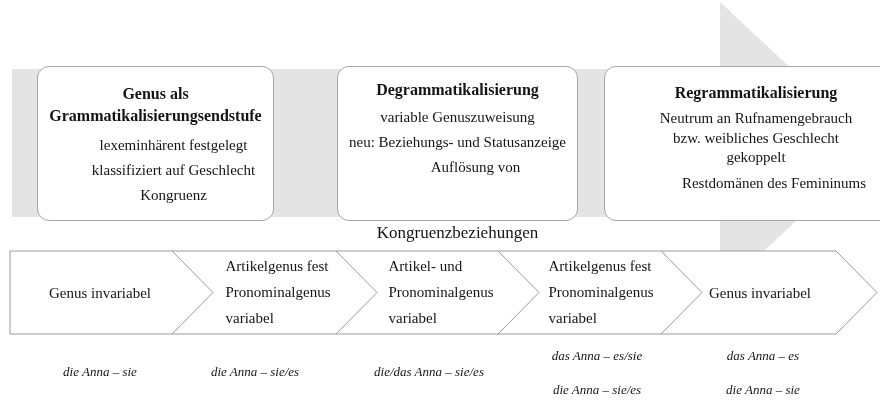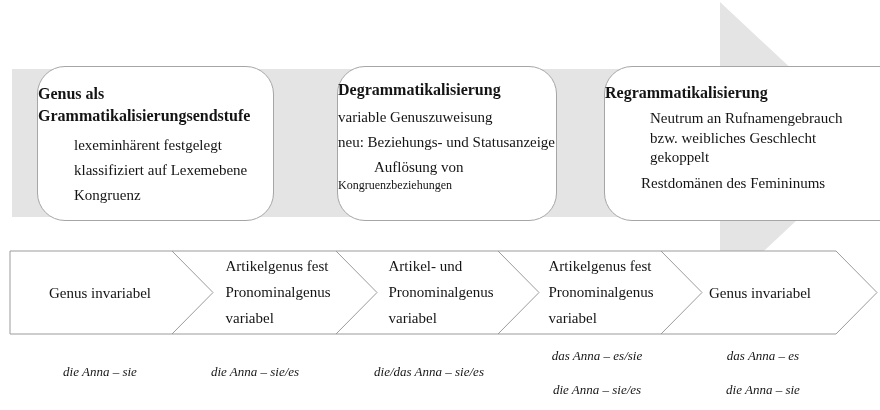--- a/index.html
+++ b/index.html
@@ -4,29 +4,29 @@
 <style>
   html,body{margin:0;padding:0;background:#ffffff;}
   .canvas{
     position:relative;width:880px;height:410px;overflow:hidden;
     font-family:"Liberation Serif","DejaVu Serif",serif;
     color:#141414;background:#ffffff;
   }
   .bg-svg{position:absolute;left:0;top:0;width:880px;height:410px;}
   .stage-box{
     position:absolute;top:66px;height:155px;box-sizing:border-box;
-    background:#ffffff;border:1px solid #a6a6a6;border-radius:28px;
-    text-align:left;
+    background:#ffffff;border:1px solid #a6a6a6;border-radius:12px;
+    text-align:center;
   }
   .box-inner{padding-top:16px;}
   .box-title{font-weight:bold;font-size:16px;line-height:22px;}
   .box-body{font-size:15px;line-height:19px;margin-top:6px;}
   .para{margin:0 auto 6px auto;}
   .para.tight{margin-bottom:0;margin-left:36px;}
-  .para.small{font-size:12px;line-height:16px;}
+  .para.small{font-size:17px;line-height:16px;margin-top:48px;}
   .para.wrap3{width:212px;}
   .step-label{
     position:absolute;transform:translate(-50%,-50%);
     font-size:15px;line-height:26px;text-align:left;white-space:pre-line;
   }
   .example{
     position:absolute;transform:translate(-50%,-50%);
     font-style:italic;font-size:13px;line-height:34px;
     text-align:center;white-space:pre-line;
   }
@@ -46,27 +46,27 @@
   </svg>
 
   <div class="stage-box" style="left:37px;width:237px;">
     <div class="box-inner">
       <div class="box-title">
         <div>Genus als</div>
         <div>Grammatikalisierungsendstufe</div>
       </div>
       <div class="box-body" style="line-height:25px;">
         <div class="para tight">lexeminhärent festgelegt</div>
-        <div class="para tight">klassifiziert auf Lexemebene</div>
+        <div class="para tight">klassifiziert auf Geschlecht</div>
         <div class="para tight">Kongruenz</div>
       </div>
     </div>
   </div>
 
-  <div class="stage-box" style="left:337px;width:220px;">
+  <div class="stage-box" style="left:337px;width:241px;">
     <div class="box-inner" style="padding-top:12px;">
       <div class="box-title">
         <div>Degrammatikalisierung</div>
       </div>
       <div class="box-body" style="margin-top:7px;">
         <div class="para">variable Genuszuweisung</div>
         <div class="para">neu: Beziehungs- und Statusanzeige</div>
         <div class="para tight">Auflösung von</div>
         <div class="para small">Kongruenzbeziehungen</div>
       </div>

